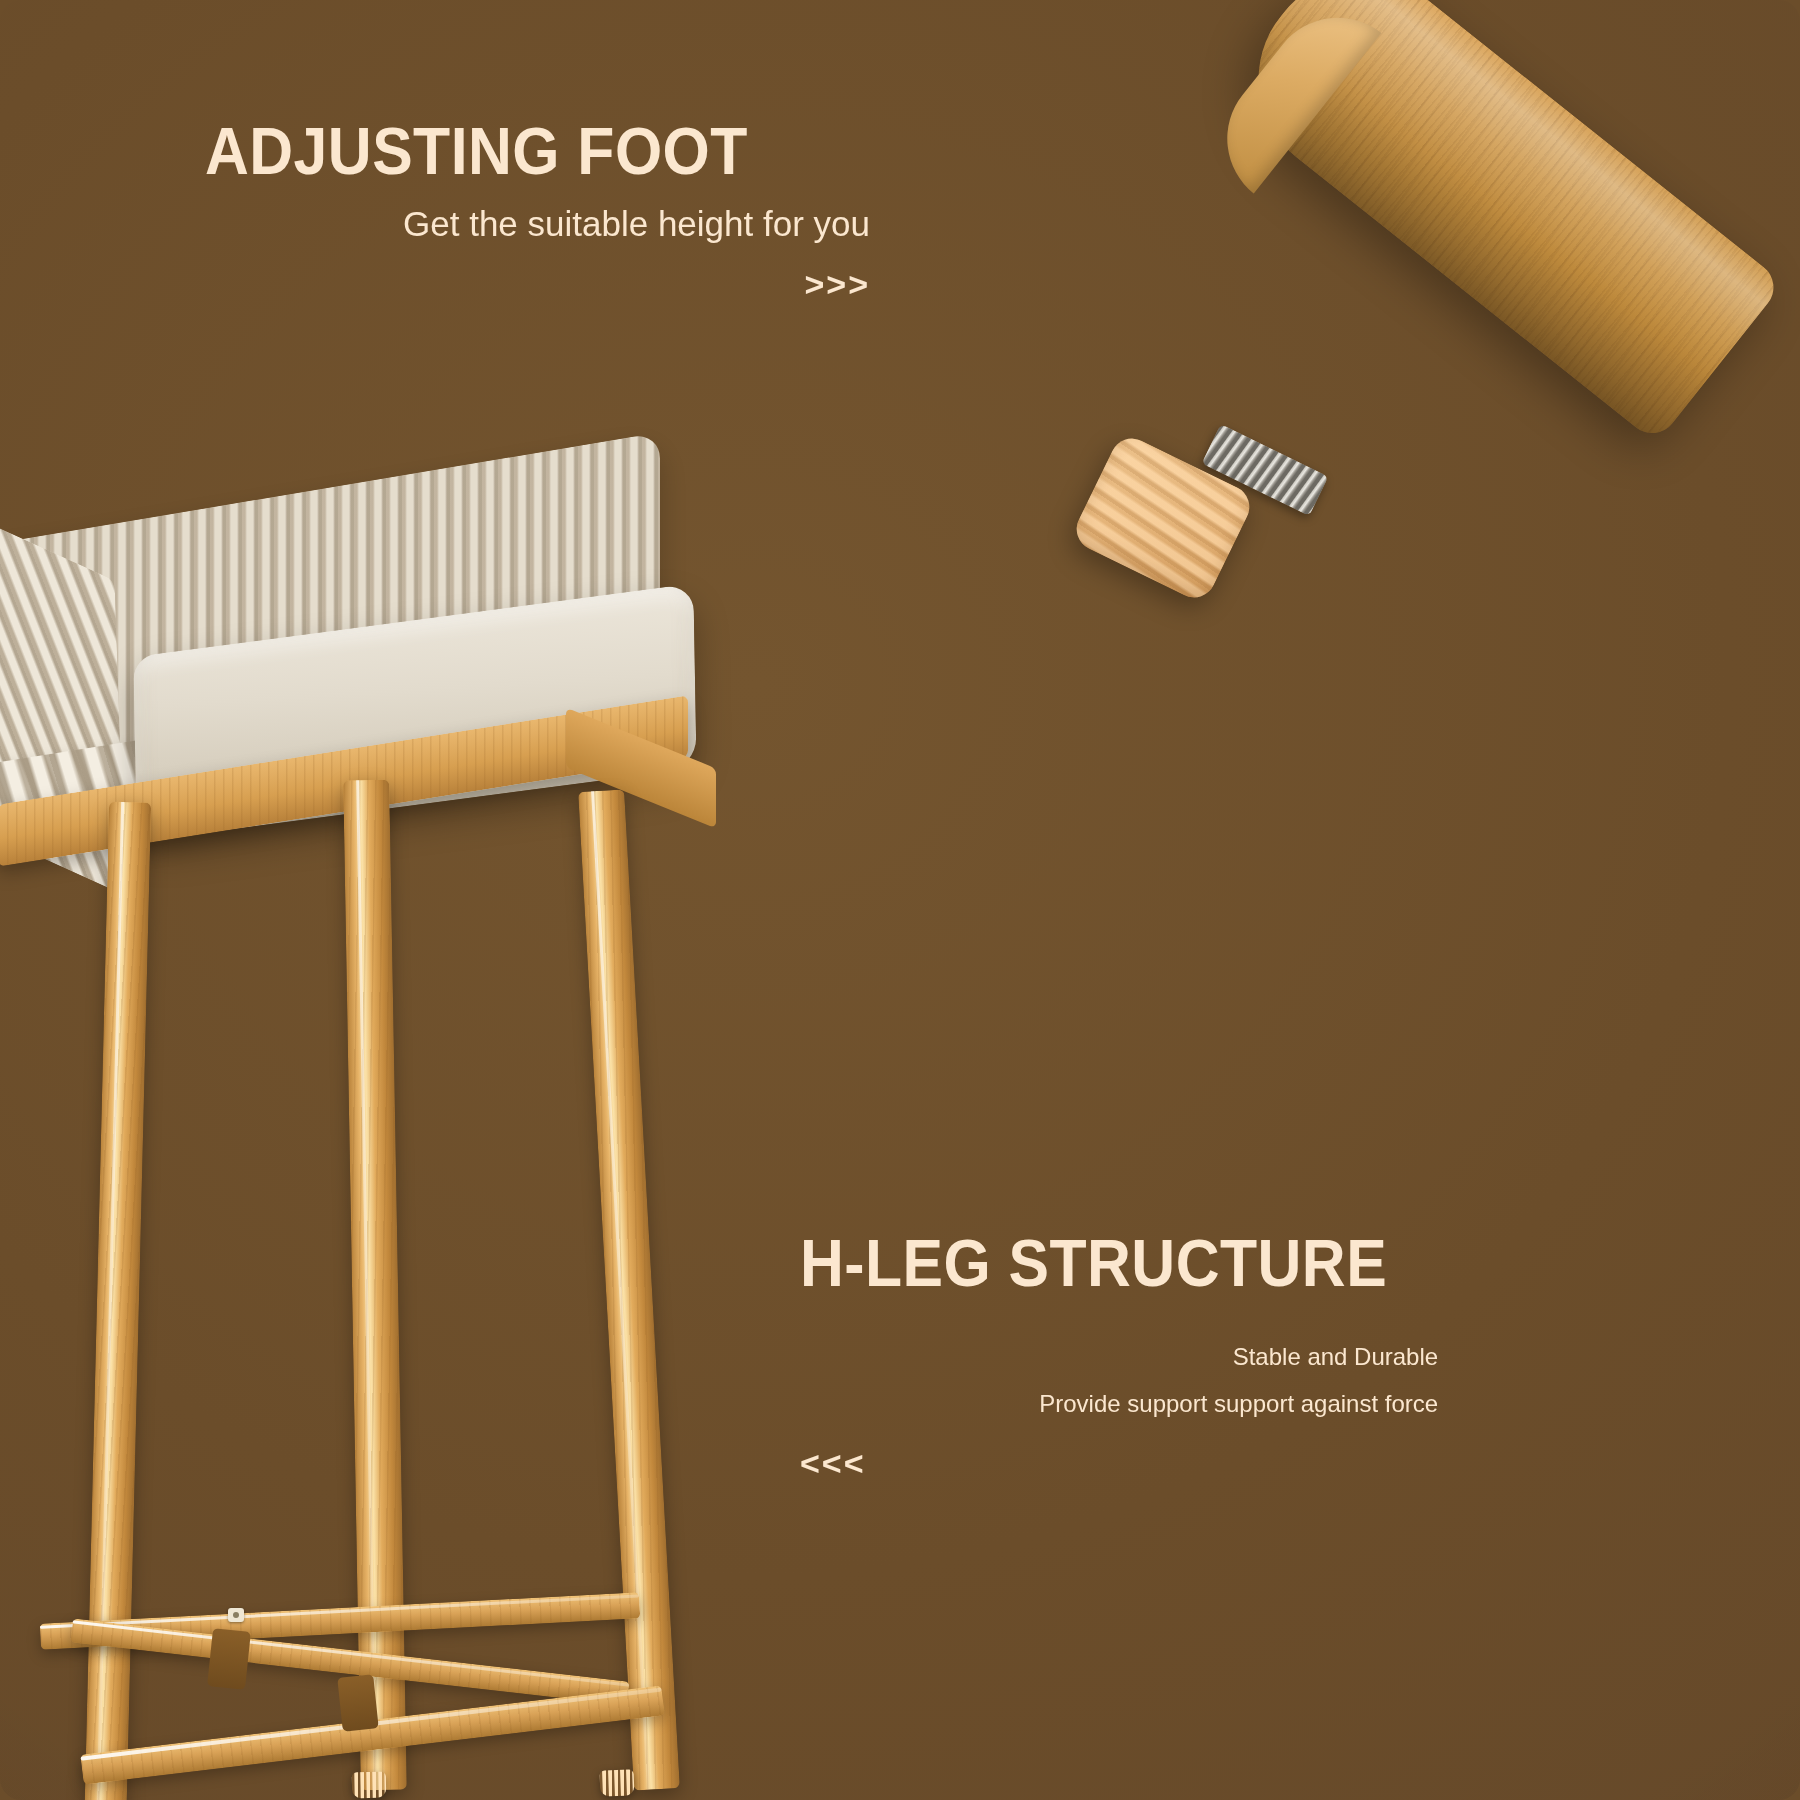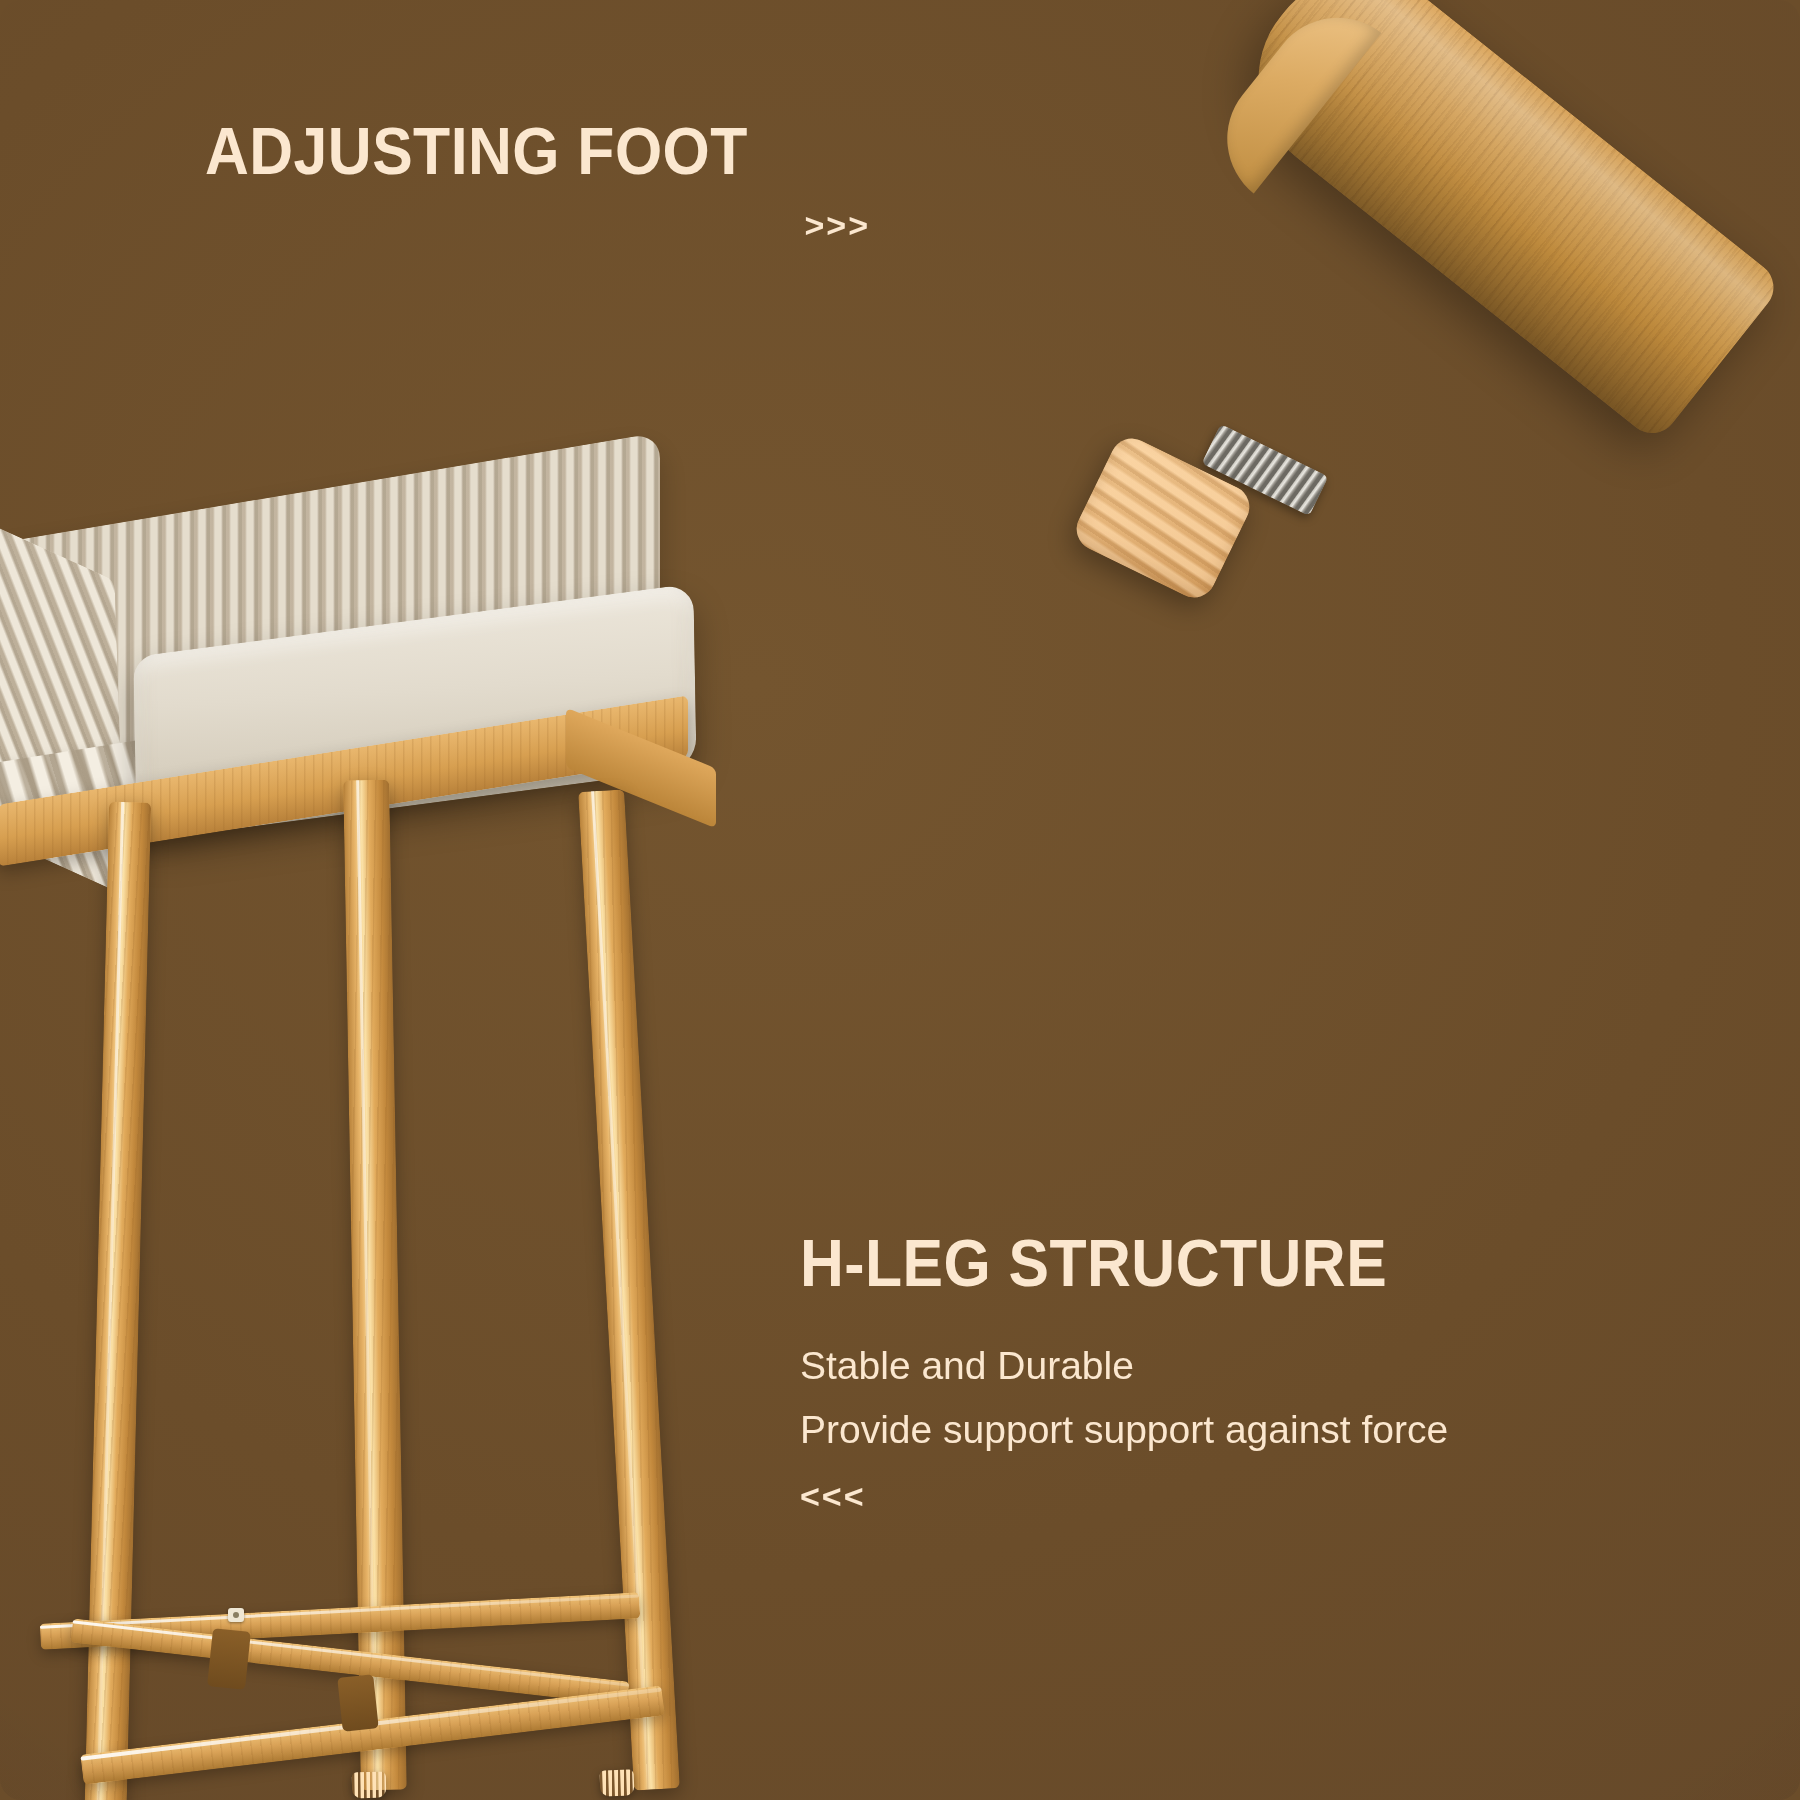--- a/index.html
+++ b/index.html
@@ -44,21 +44,21 @@
 
   #top-block{left:205px;top:118px;text-align:left;}
   #top-block .headline{font-size:66px;transform-origin:left center;}
   #top-block .sub{font-size:35px;text-align:right;width:665px;}
   #top-block .l1{margin-top:50px;}
   #top-block .l2{margin-top:20px;}
   #top-block .arrows{font-size:34px;text-align:right;width:665px;margin-top:22px;}
 
   #bot-block{left:800px;top:1230px;text-align:left;}
   #bot-block .headline{font-size:66px;transform-origin:left center;}
-  #bot-block .sub{font-size:39px;text-align:left;}
+  #bot-block .sub{font-size:24px;text-align:right;}
   #bot-block .l1{margin-top:48px;}
   #bot-block .l2{margin-top:20px;}
   #bot-block .arrows{font-size:34px;text-align:left;margin-top:26px;}
 
   
   #leg-photo{
     position:absolute;left:1055px;top:-40px;width:780px;height:640px;z-index:20;
   }
   .leg-bar{
     position:absolute;
@@ -295,20 +295,21 @@
 
     <div class="foot-cap" id="cap-ml"></div>
     <div class="foot-cap" id="cap-fr"></div>
 
   </div>
 
   <div id="vignette"></div>
 
   <div class="txt-block" id="top-block">
     <div class="headline">ADJUSTING FOOT</div>
+    <div class="sub l2">Get the suitable height for you</div>
     <div class="arrows">&gt;&gt;&gt;</div>
   </div>
 
   <div class="txt-block" id="bot-block">
     <div class="headline">H-LEG STRUCTURE</div>
     <div class="sub l1">Stable and Durable</div>
     <div class="sub l2">Provide support support against force</div>
     <div class="arrows">&lt;&lt;&lt;</div>
   </div>
 

